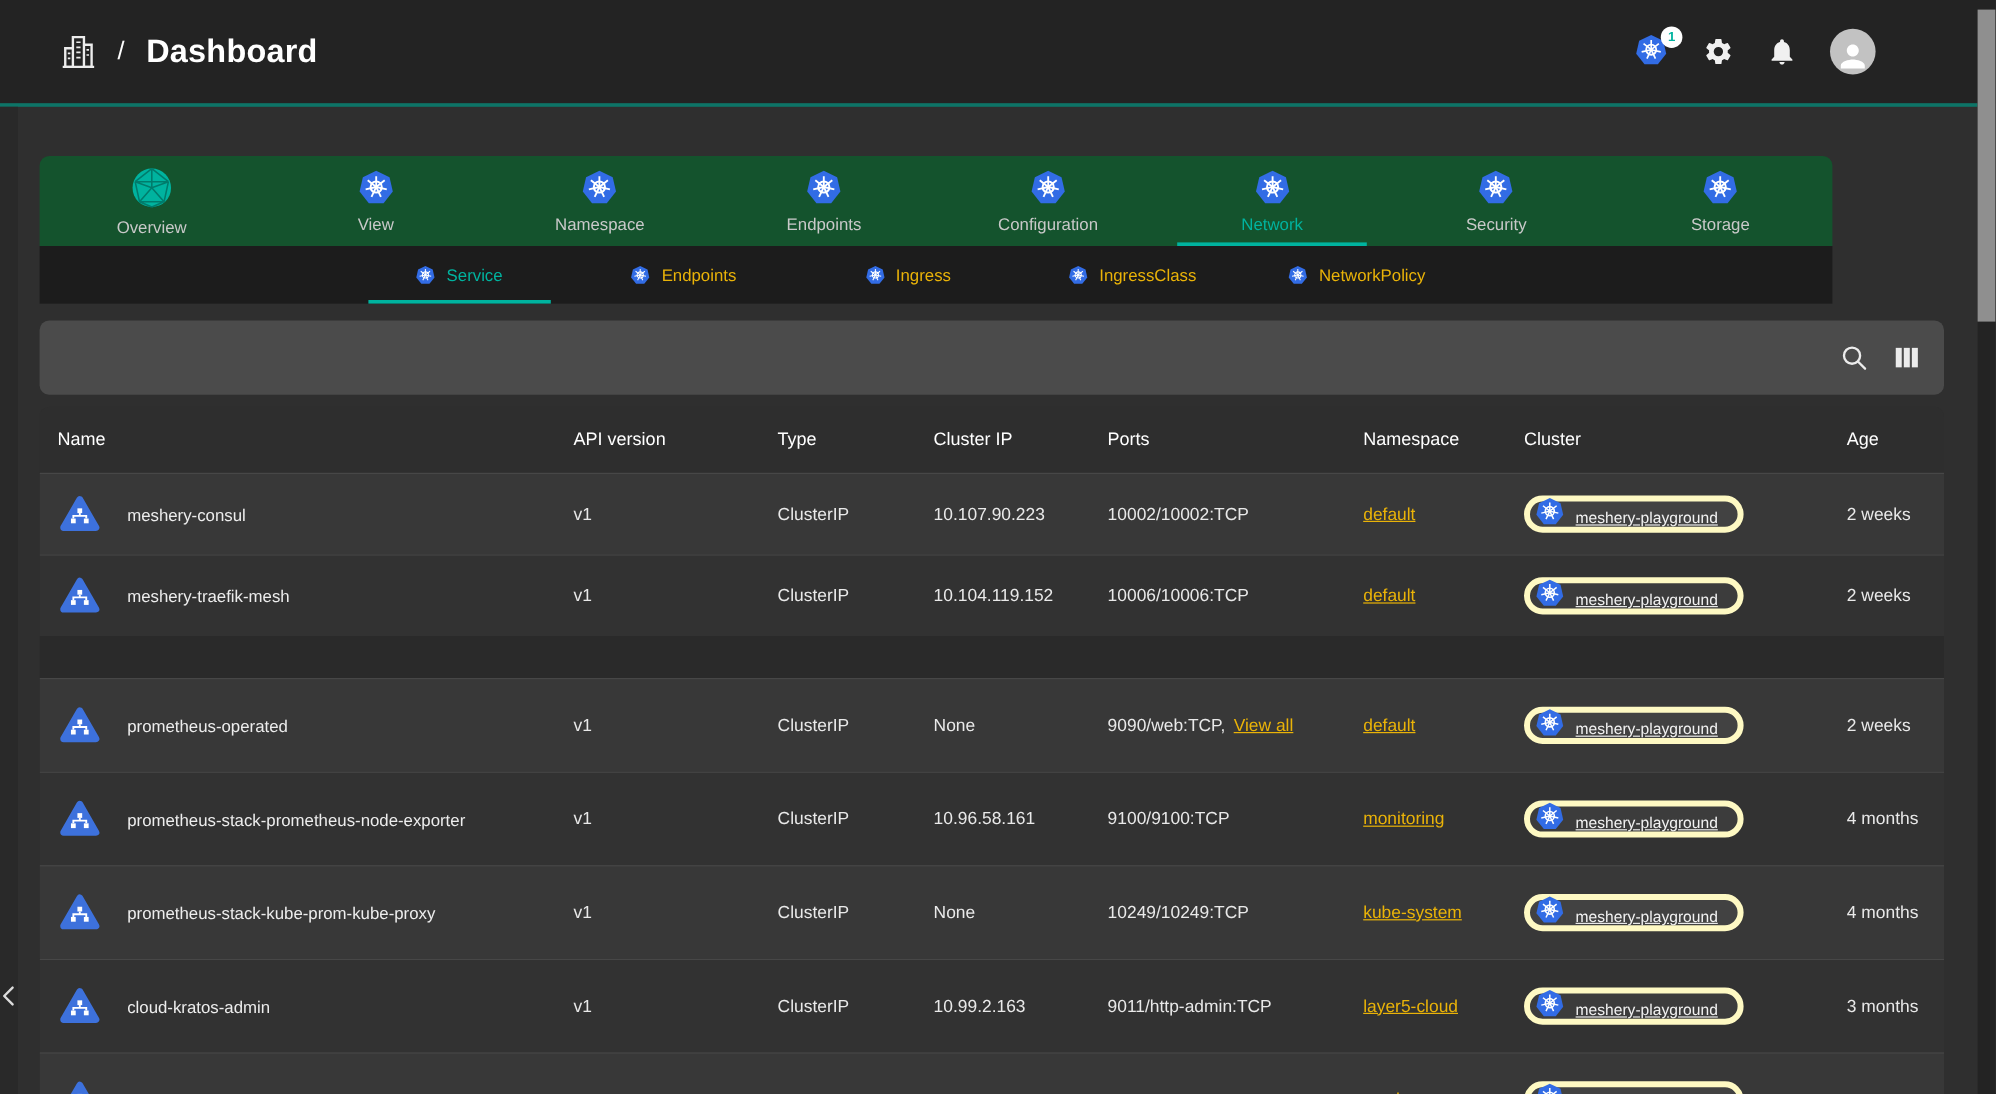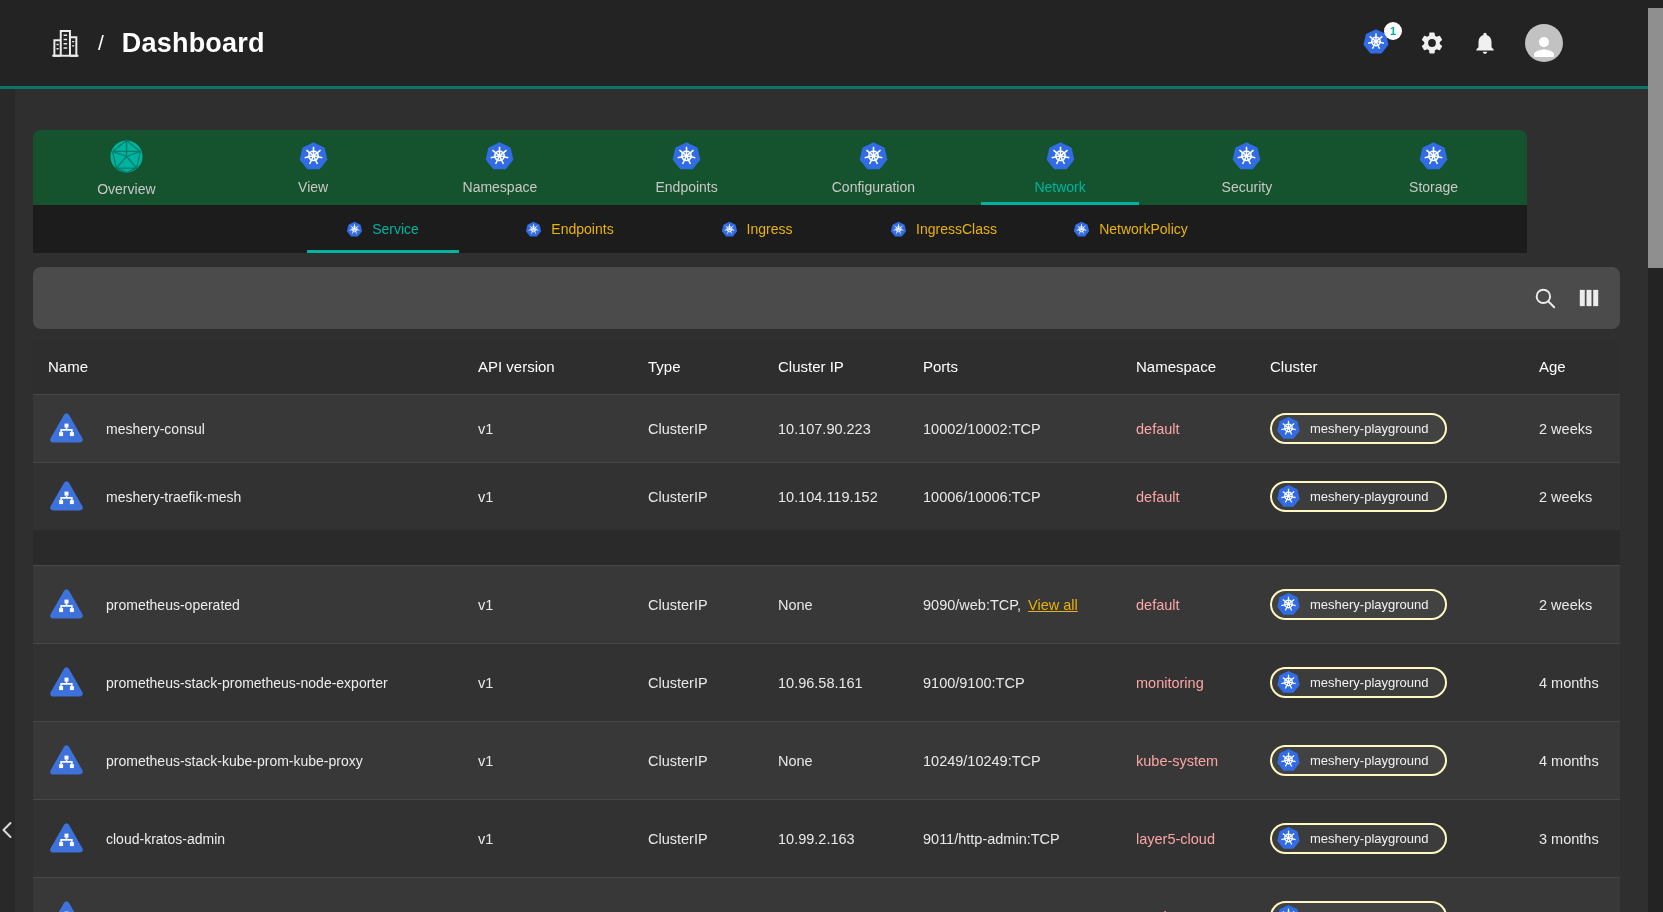--- a/index.html
+++ b/index.html
@@ -98,25 +98,25 @@
   .th { font-size:15px; font-weight:normal; color:#ffffff; }
   .row { height:68px; background:#383838; border-top:1px solid #474747; cursor:pointer; }
   .row.alt { background:#323232; }
   .row.tall { height:78px; }
   .row-gap { height:35px; background:#2a2a2a; }
   .cell { font-size:14.5px; color:#e9e9e9; }
   .c-namewrap { display:flex; align-items:center; gap:21px; }
   .svc-ic { width:37px; height:34px; flex:none; }
   .c-name { font-size:14px; color:#ededed; }
   .ports-more { color:#eab308; text-decoration:underline; margin-left:7px; cursor:pointer; }
-  .ns-link { color:#fca5a5; cursor:pointer; }
+  .ns-link { color:#eab308; text-decoration:underline; cursor:pointer; }
   .chip {
-    display:inline-flex; align-items:center; gap:9px; height:31px;
-    border:2px solid #fef9c3; border-radius:16px; padding:0 16px 0 4px;
-    background:rgba(255,255,255,0.05); cursor:pointer; max-width:222px;
+    display:inline-flex; align-items:flex-end; gap:9px; height:31px;
+    border:5px solid #fef9c3; border-radius:16px; padding:0 16px 0 4px;
+    background:rgba(255,255,255,0.05); cursor:pointer; max-width:222px;text-decoration:underline;
   }
   .chip-ic { width:25px; height:25px; flex:none; }
   .chip-label { font-size:13px; color:#f2f2f2; white-space:nowrap; }
 
   
   .scrollbar { position:absolute; top:0; right:0; width:15px; height:912px; background:#232323; }
   .scrollbar-thumb { position:absolute; top:8px; left:0; width:15px; height:260px; background:#8f8f8f; cursor:pointer; }
 </style>
 </head>
 <body>

